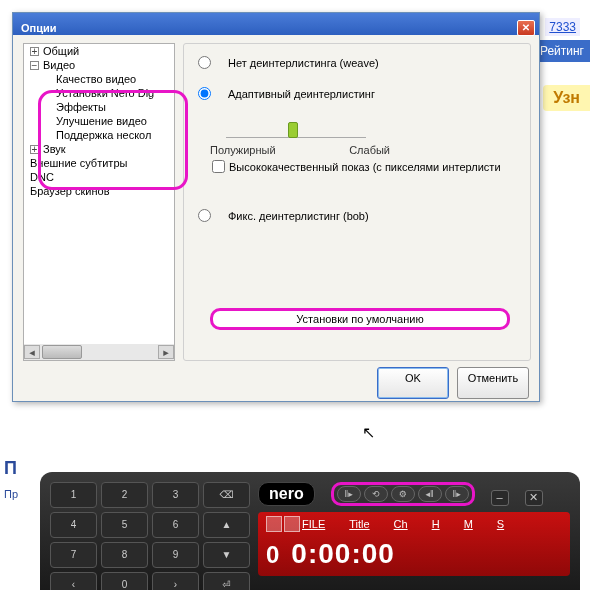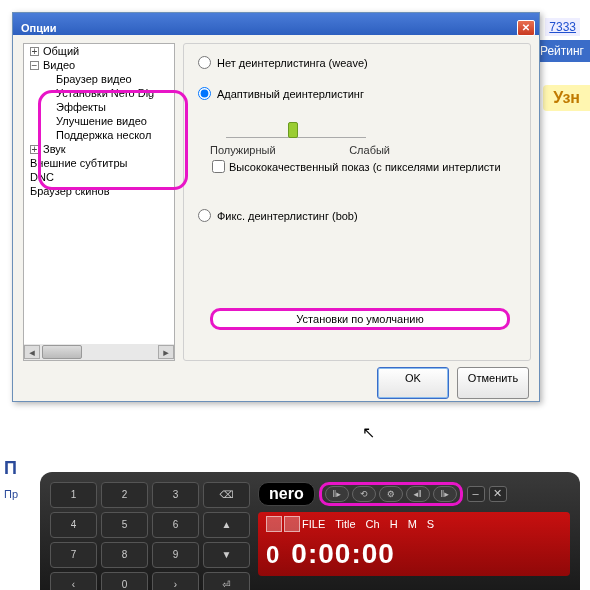--- a/index.html
+++ b/index.html
@@ -25,21 +25,21 @@
 
 .tree-item { padding: 1px 0 1px 16px; white-space: nowrap; cursor: pointer; }
 .tree-item.level1 { padding-left: 6px; }
 .tree-item.level2 { padding-left: 32px; }
 .tree-item .box { display: inline-block; width: 9px; height: 9px; border: 1px solid #888; text-align: center; line-height: 8px; font-size: 10px; margin-right: 4px; color: #444; }
 
 .highlight-magenta { position: absolute; border: 3px solid #e815c7; border-radius: 14px; pointer-events: none; }
 .hl-tree { top: 90px; left: 38px; width: 150px; height: 100px; z-index: 10; }
 
 .content-panel { flex: 1; margin: 8px 8px 4px 4px; border: 1px solid #d0d0d0; border-radius: 3px; background: #f4f3ee; padding: 12px 14px; position: relative; }
-.radio { display: flex; align-items: flex-end; margin-bottom: 18px; }
+.radio { display: flex; align-items: flex-end; margin-bottom: 18px; gap: 11px; }
 .radio input { margin-right: 6px; }
 .slider { width: 140px; height: 20px; margin: 0 0 6px 28px; position: relative; border-bottom: 1px solid #aaa; }
 .slider .thumb { position: absolute; top: 4px; left: 62px; width: 10px; height: 16px; background: #9acd32; border: 1px solid #6a9a20; border-radius: 2px; }
 .slider-labels { display: flex; justify-content: space-between; width: 180px; margin-left: 12px; color: #333; }
 .checkbox-row { display: flex; align-items: center; margin: 4px 0 0 14px; }
 .checkbox-row input { margin-right: 4px; }
 .defaults-btn { position: absolute; left: 26px; right: 20px; bottom: 30px; height: 22px; border: 3px solid #e815c7; border-radius: 10px; background: #fff; text-align: center; line-height: 16px; }
 
 .dialog-footer { height: 36px; display: flex; justify-content: flex-end; align-items: center; padding: 0 10px; gap: 8px; }
 .btn { min-width: 72px; height: 32px; background: linear-gradient(#fff,#e6e6e6); border: 1px solid #8b8b8b; border-radius: 3px; text-align: center; line-height: 20px; }
@@ -47,28 +47,28 @@
 
 .cursor { position: absolute; top: 423px; left: 362px; font-size: 16px; }
 
 
 .player { position: absolute; bottom: 0; left: 12px; right: 0; height: 130px; }
 .player-bezel { position: absolute; left: 28px; top: 12px; width: 540px; height: 118px; background: linear-gradient(#3a3a3a,#1a1a1a); border-radius: 12px 12px 0 0; padding: 10px; display: flex; gap: 8px; }
 .keypad { width: 200px; display: grid; grid-template-columns: repeat(4, 1fr); gap: 4px; }
 .key { background: #2a2a2a; border: 1px solid #555; border-radius: 4px; height: 26px; color: #ccc; text-align: center; line-height: 24px; font-size: 10px; }
 
 .right-block { flex: 1; position: relative; }
-.top-pill-row { display: flex; gap: 4px; align-items: center; }
+.top-pill-row { display: flex; gap: 16px; align-items: flex-end; }
 .nero-logo { background: #000; color: #fff; font-weight: bold; font-size: 16px; padding: 2px 10px; border-radius: 10px; border: 1px solid #444; }
 .pill-group { border: 3px solid #e815c7; border-radius: 10px; padding: 1px 3px; display: flex; gap: 3px; }
 .pill { background: #3a3a3a; border: 1px solid #666; border-radius: 8px; width: 24px; height: 16px; color: #bbb; text-align: center; line-height: 14px; font-size: 9px; }
 .win-btn { width: 18px; height: 16px; background: #2a2a2a; border: 1px solid #666; border-radius: 3px; color: #ccc; text-align: center; line-height: 13px; font-size: 11px; }
 
 .display { margin-top: 6px; height: 64px; background: linear-gradient(#c81010,#900808); border-radius: 4px; padding: 4px 8px; color: #fff; }
-.disp-top { display: flex; gap: 10px; font-size: 9px; align-items: center; }
+.disp-top { display: flex; gap: 24px; font-size: 9px; align-items: center; text-decoration: underline; }
 .disp-top .file { display: flex; align-items: center; gap: 2px; }
 .file-icon { width: 16px; height: 16px; background: #fff4; border: 1px solid #fff8; }
 .disp-bottom { display: flex; gap: 12px; align-items: baseline; margin-top: 6px; font-family: 'Courier New', monospace; }
 .track-no { font-size: 24px; font-weight: bold; }
 .time { font-size: 28px; font-weight: bold; letter-spacing: 1px; }
 
 .bg-p-letter { position: absolute; left: 4px; top: 458px; font-size: 18px; font-weight: bold; color: #2a4a9a; }
 .bg-pro { position: absolute; left: 4px; top: 488px; font-size: 11px; color: #2a4a9a; }
 </style>
 </head>
@@ -83,21 +83,21 @@
 <div class="dialog">
   <div class="titlebar">
     <span class="title">Опции</span>
     <div class="close-btn">✕</div>
   </div>
   <div class="dialog-body">
     <div class="tree-panel">
       <div id="tree-host">
           <div class="tree-item level1"><span class="box">+</span><span>Общий</span></div>
           <div class="tree-item level1"><span class="box">−</span><span>Видео</span></div>
-          <div class="tree-item level2"><span>Браузер видео</span></div>
+          <div class="tree-item level2"><span>Качество видео</span></div>
           <div class="tree-item level2"><span>Установки Nero Dig</span></div>
           <div class="tree-item level2"><span>Эффекты</span></div>
           <div class="tree-item level2"><span>Улучшение видео</span></div>
           <div class="tree-item level2"><span>Поддержка нескол</span></div>
           <div class="tree-item level1"><span class="box">+</span><span>Звук</span></div>
           <div class="tree-item level1"><span>Внешние субтитры</span></div>
           <div class="tree-item level1"><span>DNC</span></div>
           <div class="tree-item level1"><span>Браузер скинов</span></div>
         </div>
       <div class="tree-scroll">

